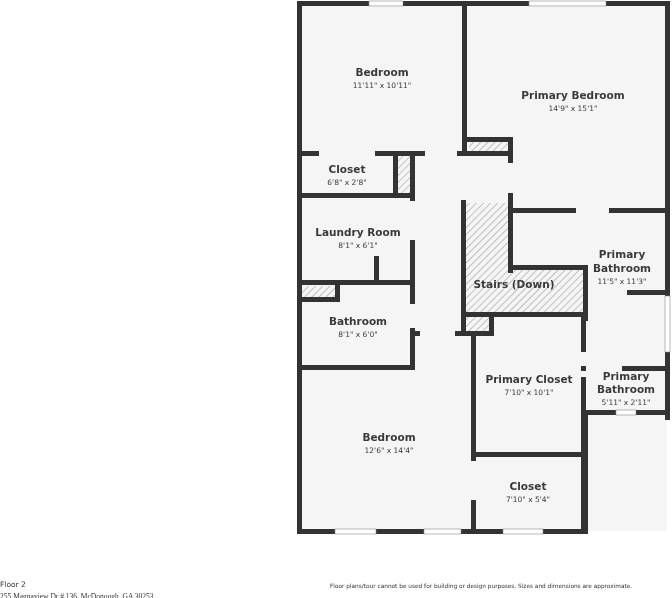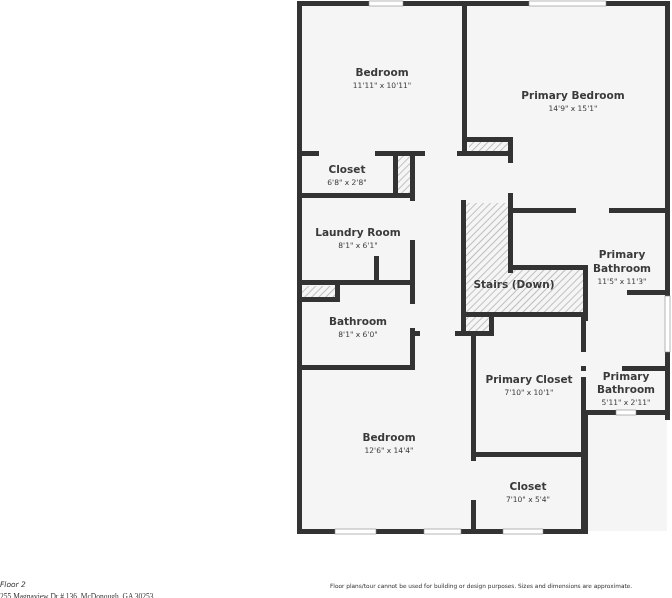--- a/index.html
+++ b/index.html
@@ -1,21 +1,21 @@
 <!DOCTYPE html>
 <html><head>
 <meta charset="utf-8">
 <style>
   html, body { margin: 0; padding: 0; background: #ffffff; }
   body { width: 672px; height: 598px; position: relative; overflow: hidden; font-family: "DejaVu Sans", "Liberation Sans", sans-serif; }
   #plan { position: absolute; left: 0; top: 0; }
   .room-label { font-family: "DejaVu Sans", sans-serif; font-size: 10.5px; font-weight: bold; fill: #3a3a3a; text-anchor: middle; }
   .room-dim { font-family: "DejaVu Sans", sans-serif; font-size: 7.5px; fill: #3a3a3a; text-anchor: middle; }
   .footer-addr { position: absolute; left: 0; top: 592px; font-size: 7.5px; color: #333; font-family: Liberation Serif, serif; }
-  .footer-floor { position: absolute; left: 0; top: 580px; font-size: 7.5px; color: #333; font-family: "DejaVu Sans", sans-serif; font-style: italic; }
+  .footer-floor { position: absolute; left: 0; top: 580px; font-size: 7.5px; color: #333; font-family: "DejaVu Sans", sans-serif; }
   .footer-disc { position: absolute; left: 330px; top: 583px; font-size: 5.8px; color: #333; font-family: "DejaVu Sans", sans-serif; white-space: nowrap; }
 </style>
 </head>
 <body>
 
 <svg id="plan" width="672" height="598" viewBox="0 0 672 598" xmlns="http://www.w3.org/2000/svg">
   <defs>
     <pattern id="hatch" patternUnits="userSpaceOnUse" width="5" height="5" patternTransform="rotate(45)">
       <rect width="5" height="5" fill="#f5f5f5"></rect>
       <line x1="0" y1="0" x2="0" y2="5" stroke="#9a9a9a" stroke-width="1.2"></line>

